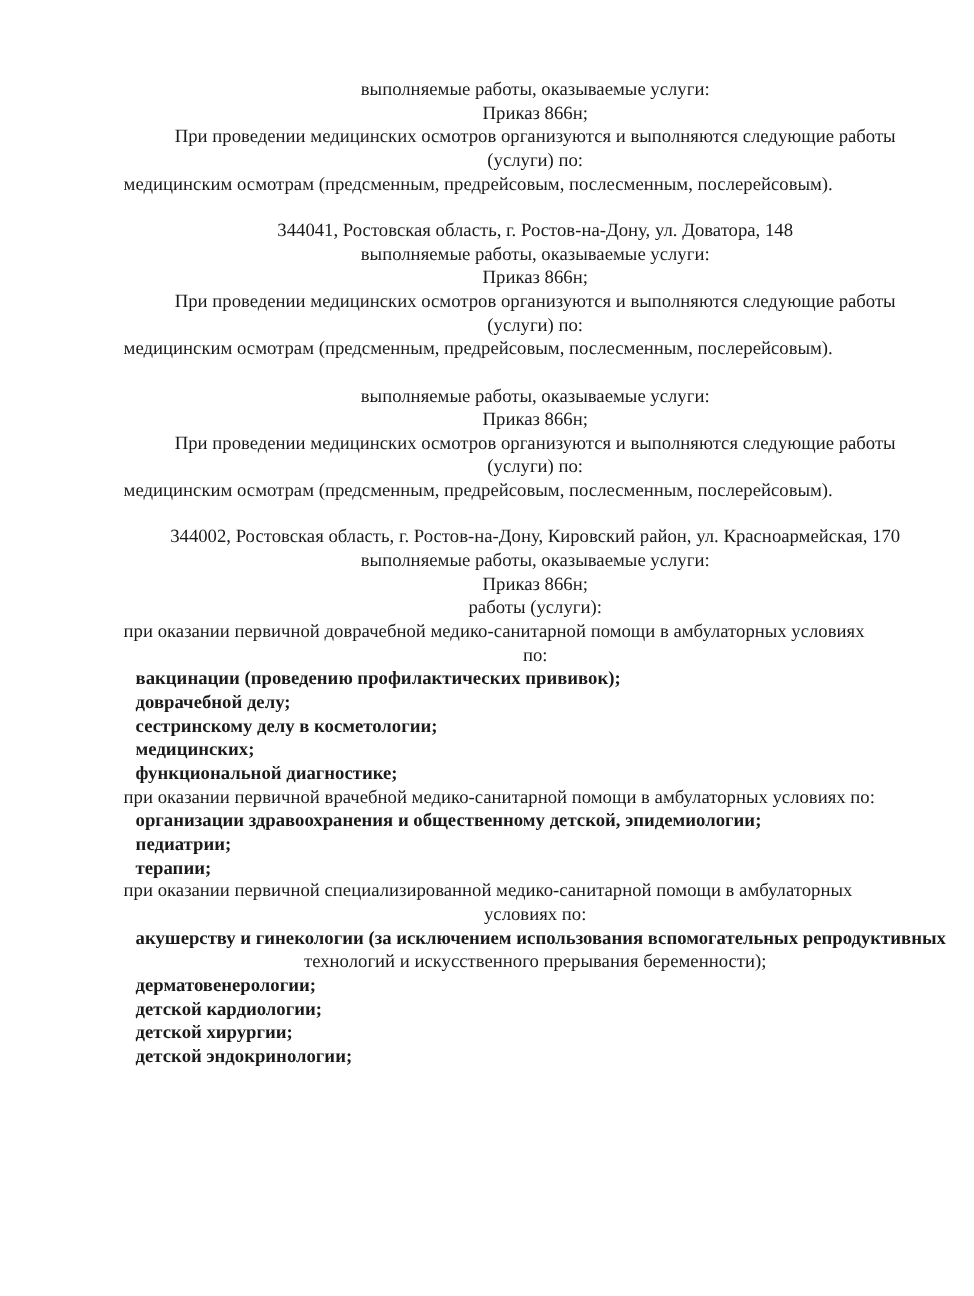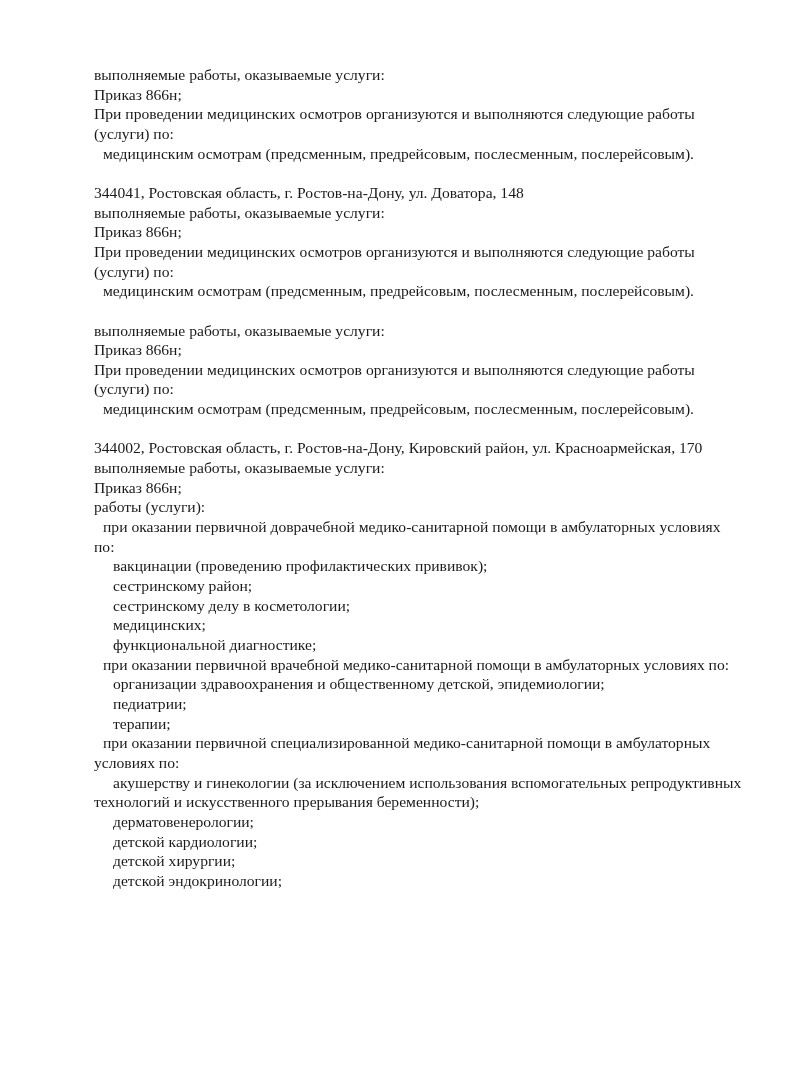--- a/index.html
+++ b/index.html
@@ -24,23 +24,23 @@
     right: 14px;
     font-size: 15.6px;
     line-height: 19.65px;
   }
   .block + .block {
     margin-top: 19.65px;
   }
   .line {
     white-space: nowrap;
   }
-  .indent-0 { padding-left: 0; }
+  .indent-0 { padding-left: 0; text-align: center; }
   .indent-1 { padding-left: 9px; }
-  .indent-2 { padding-left: 19px; }
+  .indent-2 { padding-left: 19px; font-weight: bold; }
 </style>
 </head>
 <body style="background: rgb(255, 255, 255); color: rgb(26, 26, 26);">
 
 <div class="page">
   <div class="doc">
       <div class="block">
         <div class="line indent-0">выполняемые работы, оказываемые услуги:</div>
         <div class="line indent-0">Приказ 866н;</div>
         <div class="line indent-0">При проведении медицинских осмотров организуются и выполняются следующие работы</div>
@@ -63,21 +63,21 @@
         <div class="line indent-1">медицинским осмотрам (предсменным, предрейсовым, послесменным, послерейсовым).</div>
       </div>
       <div class="block">
         <div class="line indent-0">344002, Ростовская область, г. Ростов-на-Дону, Кировский район, ул. Красноармейская, 170</div>
         <div class="line indent-0">выполняемые работы, оказываемые услуги:</div>
         <div class="line indent-0">Приказ 866н;</div>
         <div class="line indent-0">работы (услуги):</div>
         <div class="line indent-1">при оказании первичной доврачебной медико-санитарной помощи в амбулаторных условиях</div>
         <div class="line indent-0">по:</div>
         <div class="line indent-2">вакцинации (проведению профилактических прививок);</div>
-        <div class="line indent-2">сестринскому район;</div>
+        <div class="line indent-2">доврачебной делу;</div>
         <div class="line indent-2">сестринскому делу в косметологии;</div>
         <div class="line indent-2">медицинских;</div>
         <div class="line indent-2">функциональной диагностике;</div>
         <div class="line indent-1">при оказании первичной врачебной медико-санитарной помощи в амбулаторных условиях по:</div>
         <div class="line indent-2">организации здравоохранения и общественному детской, эпидемиологии;</div>
         <div class="line indent-2">педиатрии;</div>
         <div class="line indent-2">терапии;</div>
         <div class="line indent-1">при оказании первичной специализированной медико-санитарной помощи в амбулаторных</div>
         <div class="line indent-0">условиях по:</div>
         <div class="line indent-2">акушерству и гинекологии (за исключением использования вспомогательных репродуктивных</div>

